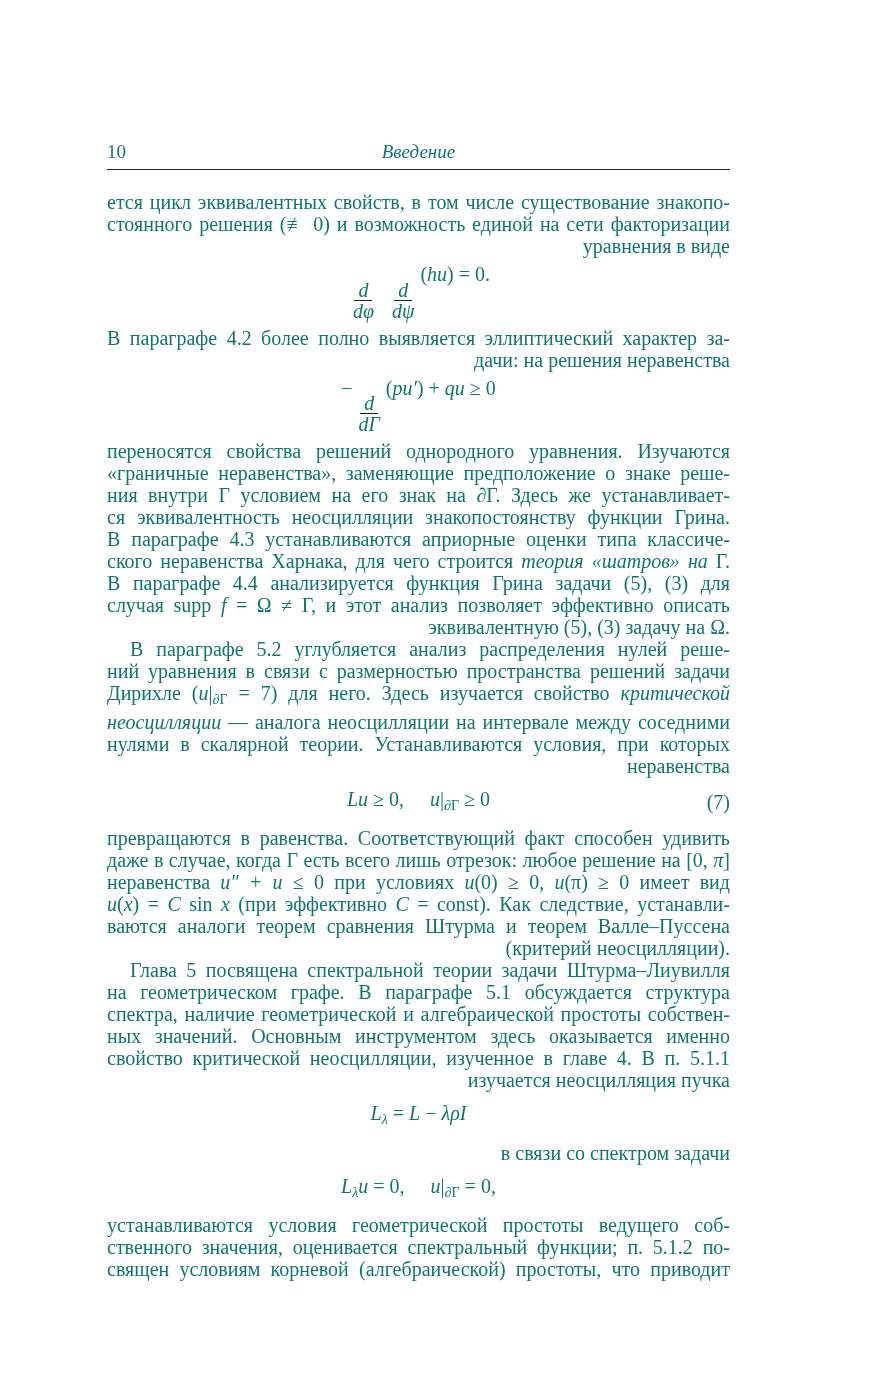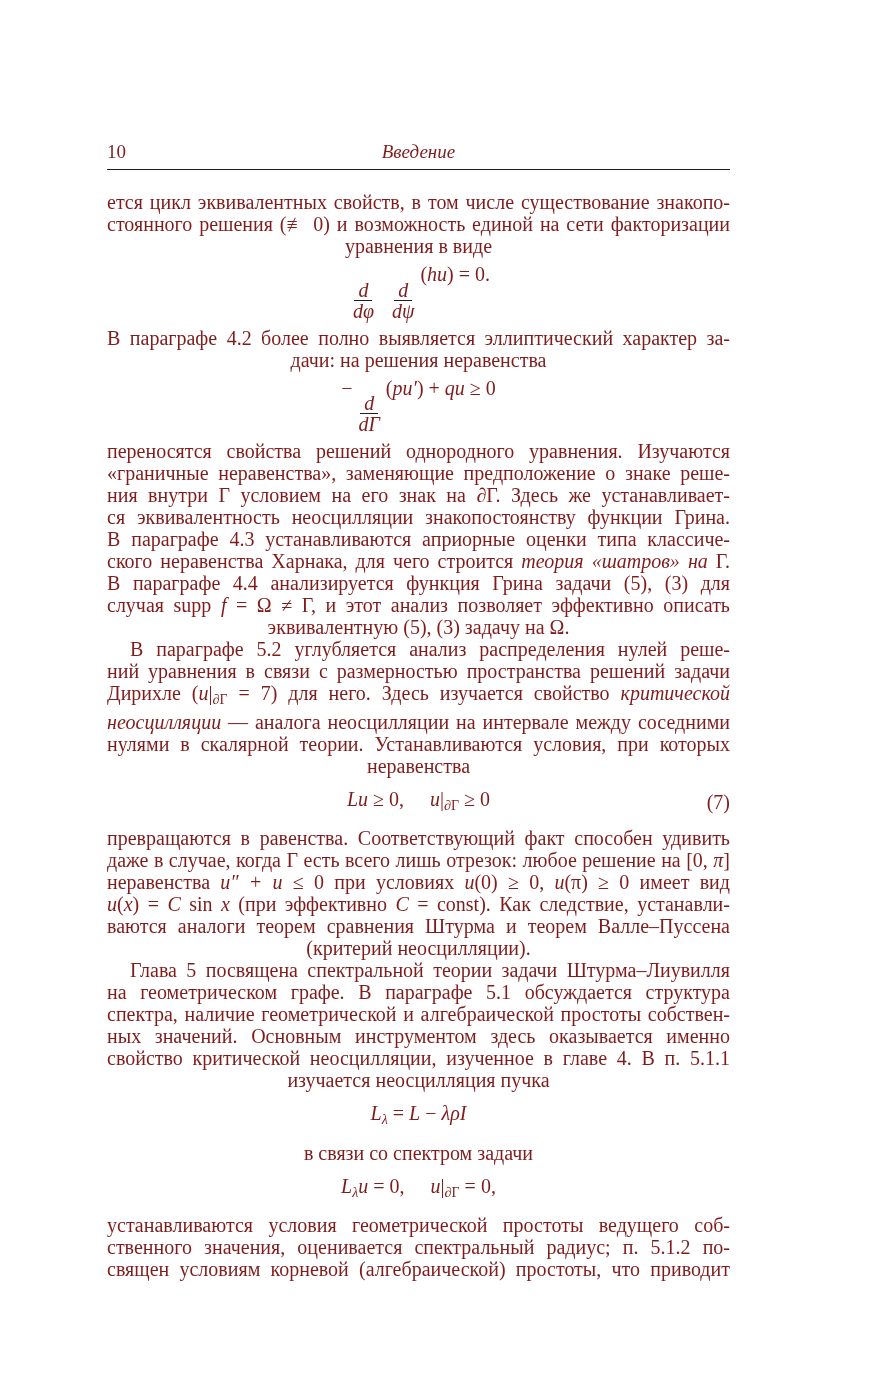--- a/index.html
+++ b/index.html
@@ -2,39 +2,39 @@
 <html lang="ru"><head>
 <meta charset="utf-8">
 <style>
   html, body { margin: 0; padding: 0; background: #ffffff; }
   .page {
     position: relative;
     width: 837px;
     height: 1388px;
     box-sizing: border-box;
     background: #ffffff;
-    color: #7f1d1d;
+    color: #0f766e;
     font-family: "Liberation Serif", "DejaVu Serif", "DejaVu Sans", serif;
     padding: 142px 107px 0 107px;
     overflow: hidden;
   }
   .header {
     position: relative;
     font-size: 19px;
     line-height: 20px;
     text-align: center;
     border-bottom: 1.5px solid #1e1e1e;
     padding-bottom: 7px;
   }
   .page-num { position: absolute; left: 0; top: 0; font-style: normal; }
   .running-title { font-style: italic; }
   .body { padding-top: 21px; font-size: 20px; line-height: 22px; }
   .para { margin: 0; }
   .para.indent .line:first-child { text-indent: 23px; }
-  .line { text-align: center; }
+  .line { text-align: right; }
   .line.just { text-align: justify; text-align-last: justify; }
   .seg.s-i, .seg.s-m { font-style: italic; }
   .seg.s-sub  { font-size: 0.7em; vertical-align: -0.25em; }
   .seg.s-subi { font-size: 0.7em; vertical-align: -0.25em; font-style: italic; }
   .formula { position: relative; text-align: center; margin: 11px 0; line-height: 22px; }
   .formula.tall { margin: 6px 0; }
   .f-inner { display: inline; white-space: nowrap; }
   .frac {
     display: inline-flex;
     flex-direction: column;
@@ -114,17 +114,17 @@
         <div class="line just"><span class="seg">свойство критической неосцилляции, изученное в главе 4. В п. 5.1.1</span></div>
         <div class="line"><span class="seg">изучается неосцилляция пучка</span></div>
       </div>
       <div class="formula"><span class="f-inner"><span class="seg s-m">L</span><span class="seg s-subi">λ</span><span class="seg"> = </span><span class="seg s-m">L</span><span class="seg"> − </span><span class="seg s-m">λρI</span></span></div>
       <div class="para">
         <div class="line"><span class="seg">в связи со спектром задачи</span></div>
       </div>
       <div class="formula"><span class="f-inner"><span class="seg s-m">L</span><span class="seg s-subi">λ</span><span class="seg s-m">u</span><span class="seg"> = 0,</span><span class="gap" style="width: 26px;"></span><span class="seg s-m">u</span><span class="seg">|</span><span class="seg s-sub">∂Γ</span><span class="seg"> = 0,</span></span></div>
       <div class="para">
         <div class="line just"><span class="seg">устанавливаются условия геометрической простоты ведущего соб-</span></div>
-        <div class="line just"><span class="seg">ственного значения, оценивается спектральный радиус; п. 5.1.2 по-</span></div>
+        <div class="line just"><span class="seg">ственного значения, оценивается спектральный функции; п. 5.1.2 по-</span></div>
         <div class="line just"><span class="seg">священ условиям корневой (алгебраической) простоты, что приводит</span></div>
       </div>
     </div>
 </div>
 
 </body></html>

